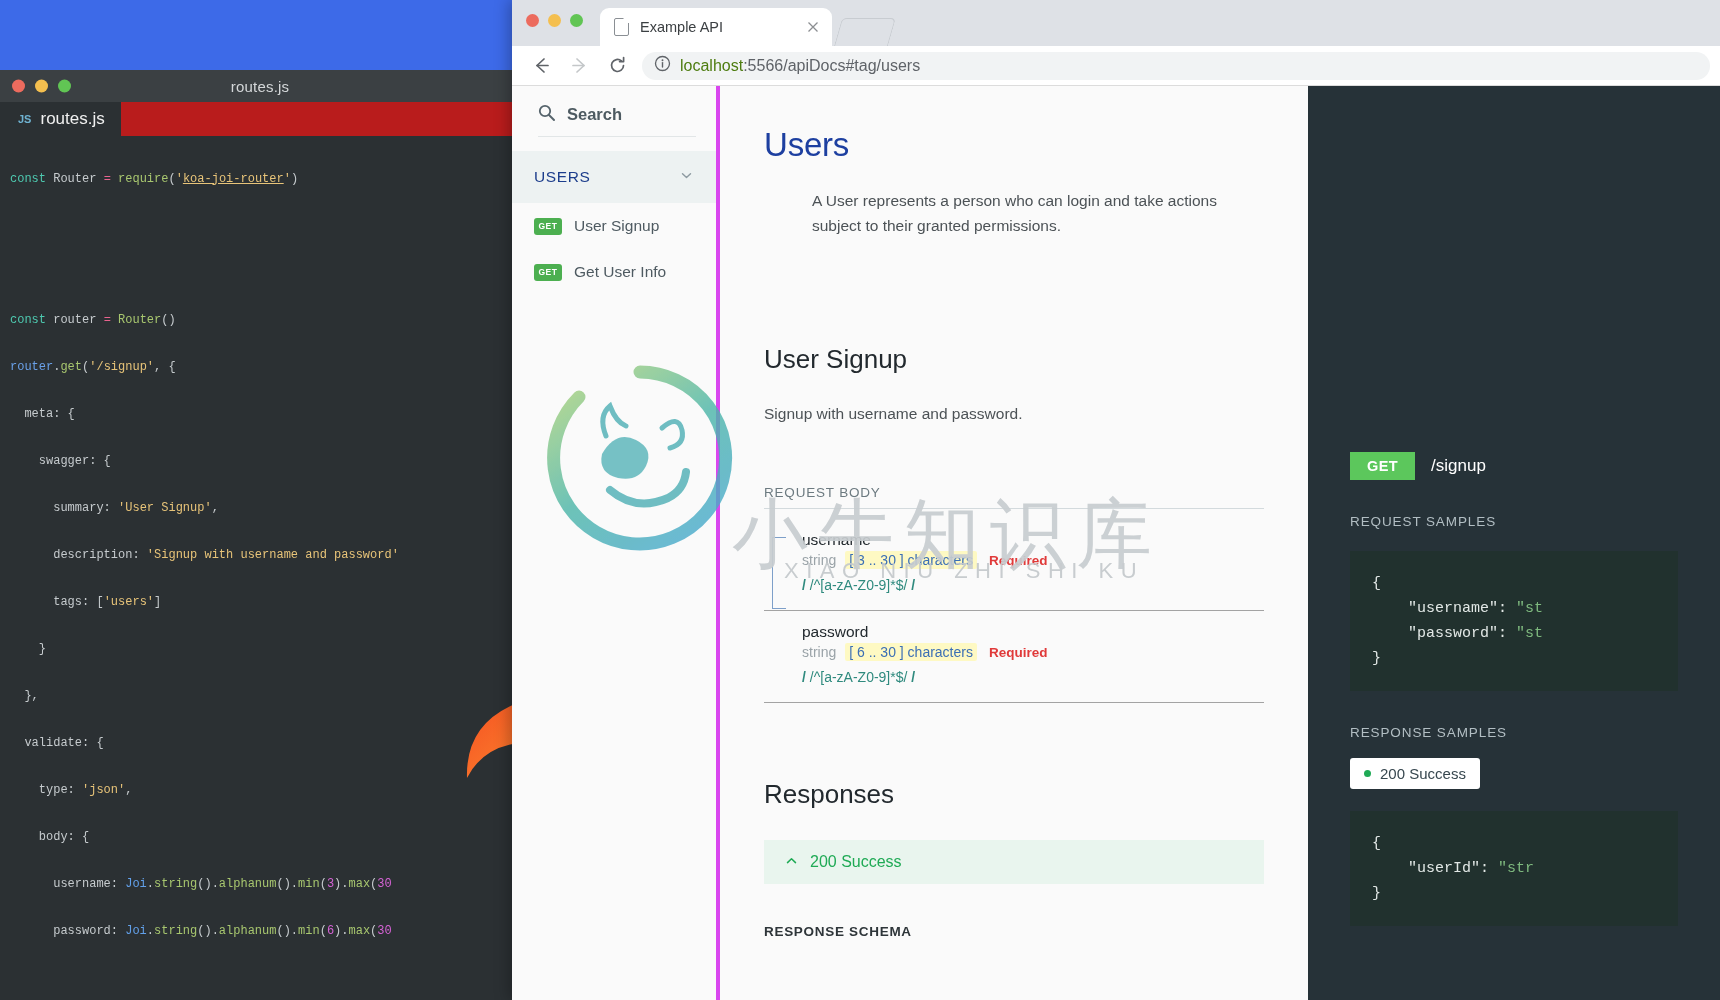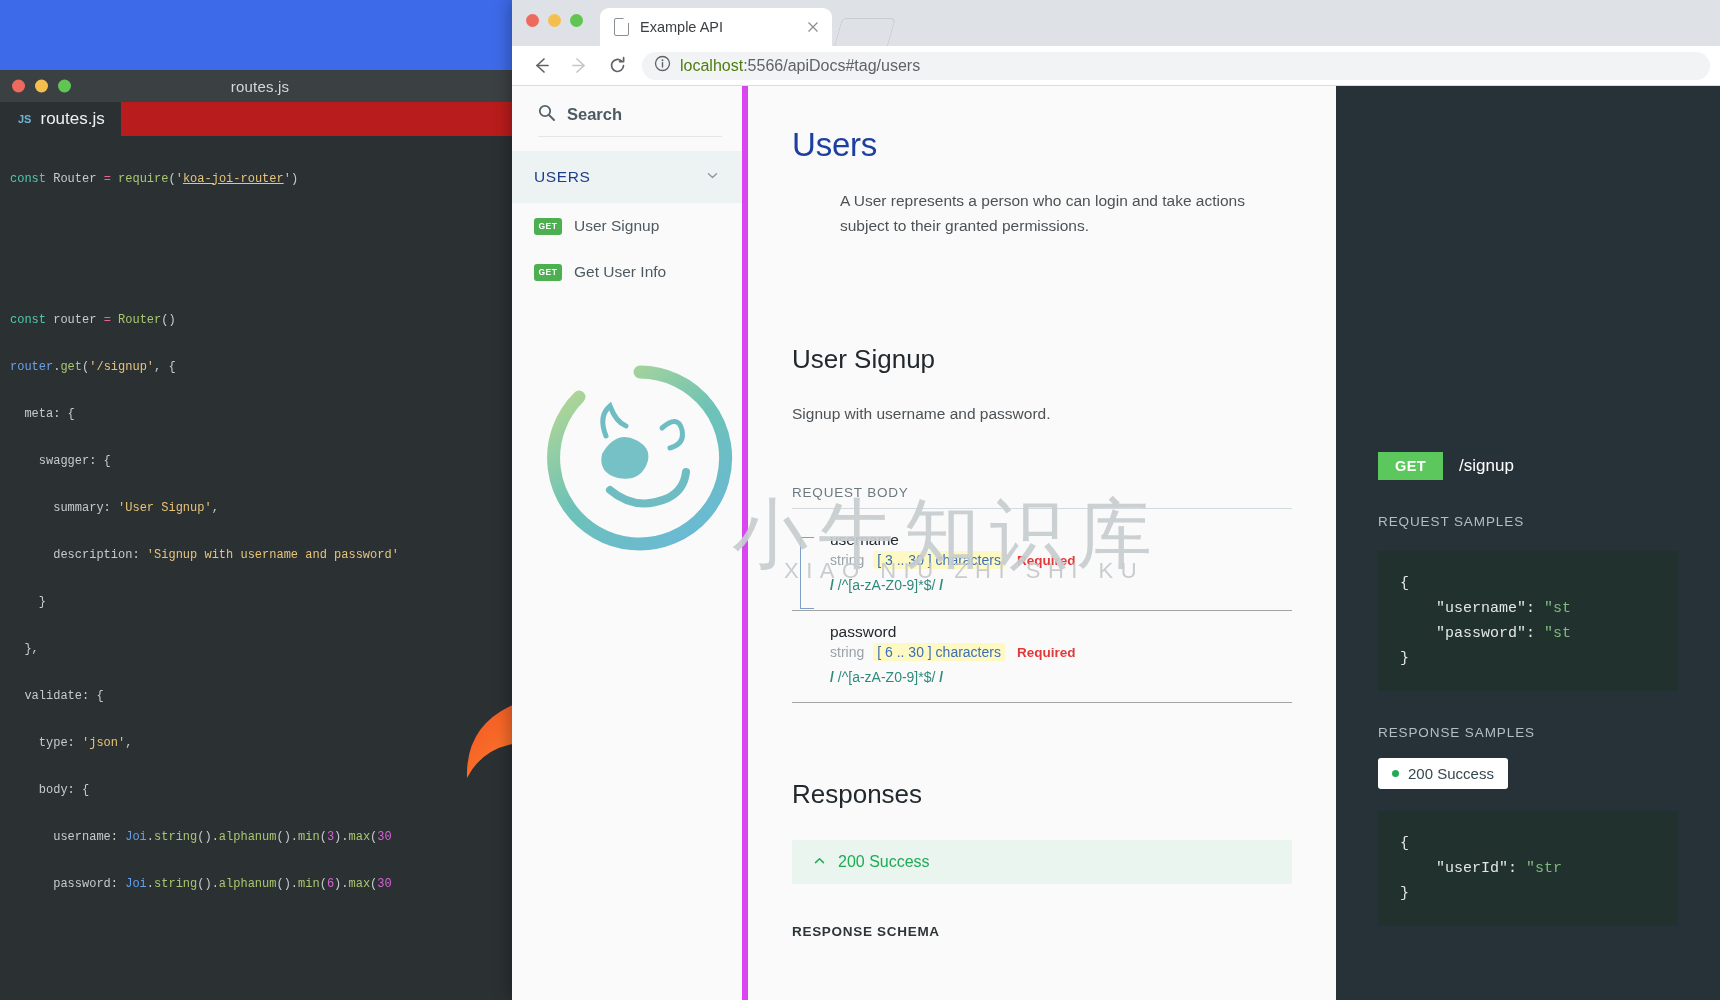--- a/index.html
+++ b/index.html
@@ -141,22 +141,22 @@
   .url-rest { color: #5f6368; }
 
   
   .docs {
     display: flex; height: 914px; background: #fafafa;
     position: relative;
   }
 
   
   .docs-side {
-    width: 236px; flex: none; background: #fafafa;
-    border-right: 6px solid #d946ef;
+    width: 208px; flex: none; background: #fafafa;
+    border-right: 4px solid #d946ef;
     padding-top: 10px;
   }
   .search-row {
     display: flex; align-items: center; gap: 12px;
     margin: 8px 20px 0 26px; padding-bottom: 11px;
     border-bottom: 1px solid #e2e6e7;
   }
   .search-label { font-size: 16.5px; font-weight: bold; color: #4d5a61; }
   .side-group {
     height: 52px; display: flex; align-items: center; justify-content: space-between;
@@ -317,20 +317,21 @@
     <div class="code-area">
 <div class="code-line"><span class="k">const</span> <span class="pl">Router</span> <span class="op">=</span> <span class="fn">require</span><span class="pl">(</span><span class="str">'<u>koa-joi-router</u>'</span><span class="pl">)</span></div>
 <div class="code-line">&nbsp;</div>
 <div class="code-line">&nbsp;</div>
 <div class="code-line"><span class="k">const</span> <span class="pl">router</span> <span class="op">=</span> <span class="fn">Router</span><span class="pl">()</span></div>
 <div class="code-line"><span class="rt">router</span><span class="pl">.</span><span class="fn">get</span><span class="pl">(</span><span class="str">'/signup'</span><span class="pl">, {</span></div>
 <div class="code-line"><span class="pl">  meta: {</span></div>
 <div class="code-line"><span class="pl">    swagger: {</span></div>
 <div class="code-line"><span class="pl">      summary: </span><span class="str">'User Signup'</span><span class="pl">,</span></div>
 <div class="code-line"><span class="pl">      description: </span><span class="str">'Signup with username and password'</span></div>
+<div class="code-line"><span class="pl">      tags: [</span><span class="str">'users'</span><span class="pl">]</span></div>
 <div class="code-line"><span class="pl">    }</span></div>
 <div class="code-line"><span class="pl">  },</span></div>
 <div class="code-line"><span class="pl">  validate: {</span></div>
 <div class="code-line"><span class="pl">    type: </span><span class="str">'json'</span><span class="pl">,</span></div>
 <div class="code-line"><span class="pl">    body: {</span></div>
 <div class="code-line"><span class="pl">      username: </span><span class="cls">Joi</span><span class="pl">.</span><span class="fn">string</span><span class="pl">().</span><span class="fn">alphanum</span><span class="pl">().</span><span class="fn">min</span><span class="pl">(</span><span class="num">3</span><span class="pl">).</span><span class="fn">max</span><span class="pl">(</span><span class="num">30</span></div>
 <div class="code-line"><span class="pl">      password: </span><span class="cls">Joi</span><span class="pl">.</span><span class="fn">string</span><span class="pl">().</span><span class="fn">alphanum</span><span class="pl">().</span><span class="fn">min</span><span class="pl">(</span><span class="num">6</span><span class="pl">).</span><span class="fn">max</span><span class="pl">(</span><span class="num">30</span></div>
 
 
 

